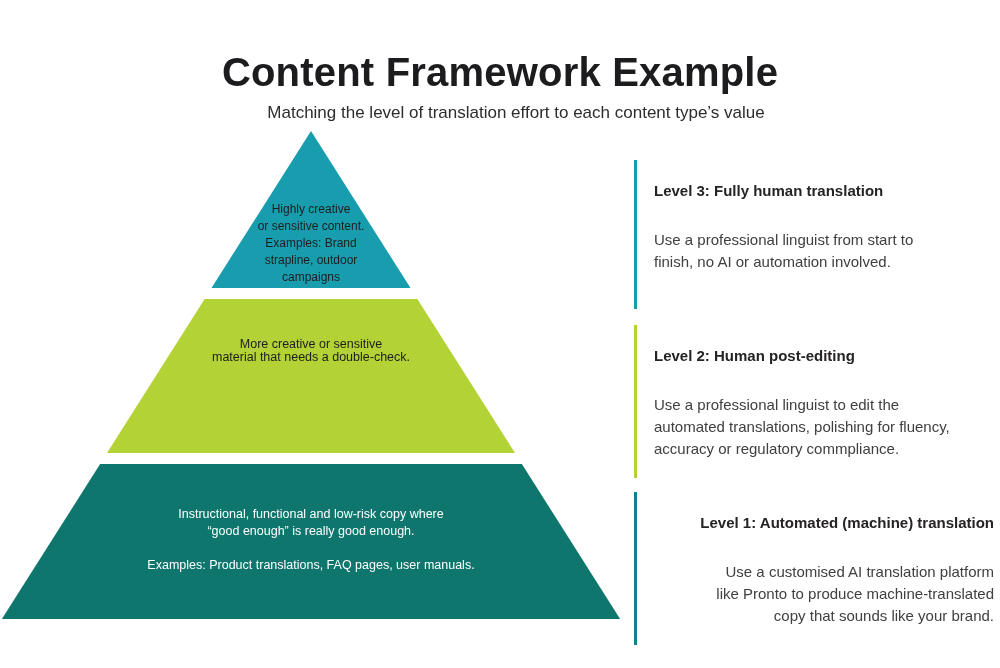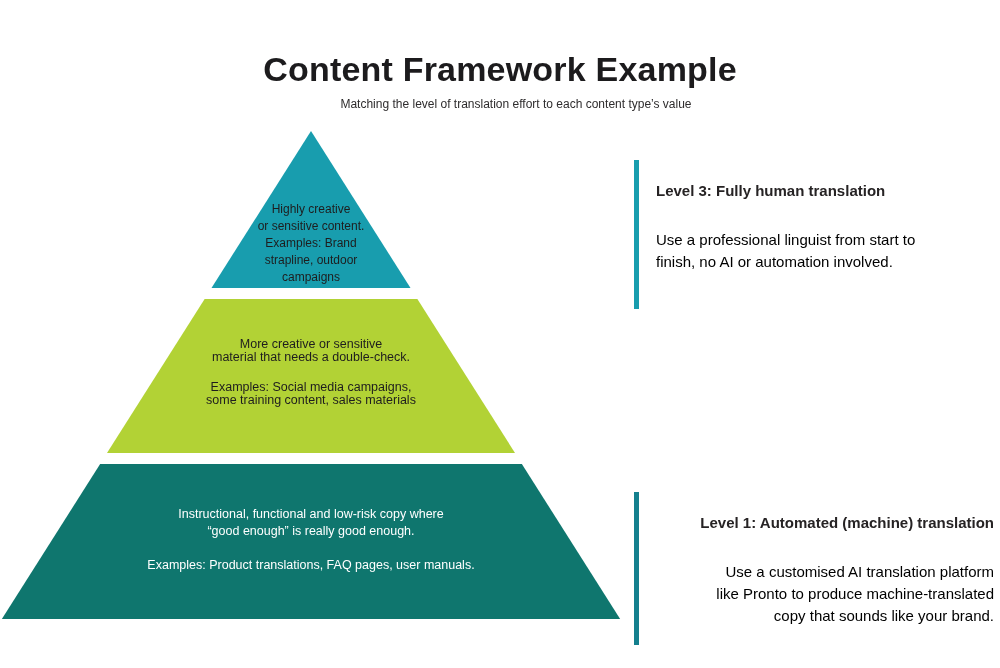--- a/index.html
+++ b/index.html
@@ -3,22 +3,22 @@
 <meta charset="utf-8">
 <style>
   * { margin:0; padding:0; box-sizing:border-box; }
   html,body { background:#ffffff; }
   .canvas {
     position:relative; width:1000px; height:668px; background:#ffffff;
     font-family:"Liberation Sans", sans-serif; overflow:hidden;
   }
   
   .hdr { position:absolute; top:50px; left:0; width:1000px; text-align:center; }
-  .hdr h1 { font-size:34px; font-weight:700; color:#1c1b1d; letter-spacing:0.2px; }
-  .hdr p  { font-size:12px; color:#2e2c2d; margin-top:8px;padding-left:32px; }
+  .hdr h1 { font-size:40px; font-weight:700; color:#1c1b1d; letter-spacing:0.2px; }
+  .hdr p  { font-size:17px; color:#2e2c2d; margin-top:8px;padding-left:32px; }
 
   
   .pyramid { position:absolute; left:0px; top:131px; width:622px; height:488px; }
   .layer { position:absolute; left:0; width:100%; }
   .layer-top {
     top:0; height:157px; background:#189DAE;
     clip-path:polygon(50% 0%, 34% 100%, 66% 100%);
   }
   .layer-mid {
     top:168px; height:154px; background:#B2D235;
@@ -35,24 +35,24 @@
   .layer-top .layer-text { top:70px; width:190px; font-size:12px; line-height:17px; }
   .layer-mid .layer-text { top:39px;  width:340px; font-size:12.5px; line-height:13px; }
   .layer-bot .layer-text { top:42px;  width:470px; font-size:12.5px; line-height:17px; color:#ffffff; }
   .examples { white-space:pre-line; }
   .layer-mid .examples, .layer-bot .examples { margin-top:17px; }
   .examples b { font-weight:400; }
 
   
   .legend-item {
     position:absolute; left:634px; width:360px;
-    border-left:5px solid #4d7c0f; padding:3px 0 0 17px; white-space:pre-line;
+    border-left:3px solid #4d7c0f; padding:3px 0 0 17px; white-space:pre-line;
   }
   .legend-item h2 { font-size:15px; font-weight:700; color:#262324; line-height:20px; margin-bottom:10px; white-space:normal; }
-  .legend-item p  { font-size:15px; color:#000000; line-height:22px; }
+  .legend-item p  { font-size:15px; color:#404040; line-height:22px; }
   .li-3 { top:160px; border-color:#189DAE; padding-bottom:18px; }
   .li-2 { top:325px; border-color:#B2D235; }
   .li-1 { top:492px; border-color:#14808E;text-align:right; }
 </style>
 </head>
 <body>
 
 <div class="canvas">
 
   <div class="hdr">
@@ -67,40 +67,44 @@
 or sensitive content.</span>
         <div class="examples"><b>Examples:</b> <span>Brand
 strapline, outdoor
 campaigns</span></div>
       </div>
     </div>
 
     <div class="layer layer-mid">
       <div class="layer-text"><span>More creative or sensitive
 material that needs a double-check.</span>
-        <div class="examples"><b>Examples:</b> <span>Social media campaigns,
-some training content, sales materials</span></div>
       </div>
     </div>
 
     <div class="layer layer-bot">
       <div class="layer-text"><span>Instructional, functional and low-risk copy where
 “good enough” is really good enough.</span>
         <div class="examples"><b>Examples:</b> <span>Product translations, FAQ pages, user manuals.</span></div>
       </div>
     </div>
 
   </div>
 
   <div class="legend-item li-3">
     <h2>Level 3: Fully human translation</h2>
     <p>Use a professional linguist from start to
 finish, no AI or automation involved.</p>
   </div>
 
+  <div class="legend-item li-2">
+    <h2>Level 2: Human post-editing</h2>
+    <p>Use a professional linguist to edit the
+automated translations, polishing for fluency,
+accuracy or regulatory commpliance.</p>
+  </div>
 
   <div class="legend-item li-1">
     <h2>Level 1: Automated (machine) translation</h2>
     <p>Use a customised AI translation platform
 like Pronto to produce machine-translated
 copy that sounds like your brand.</p>
   </div>
 
 </div>
 

